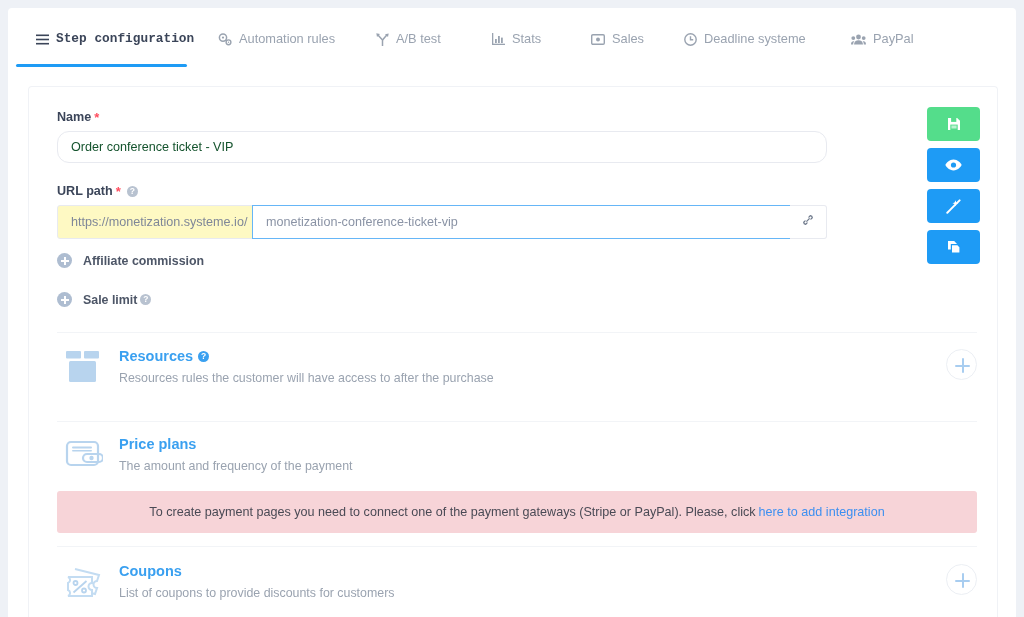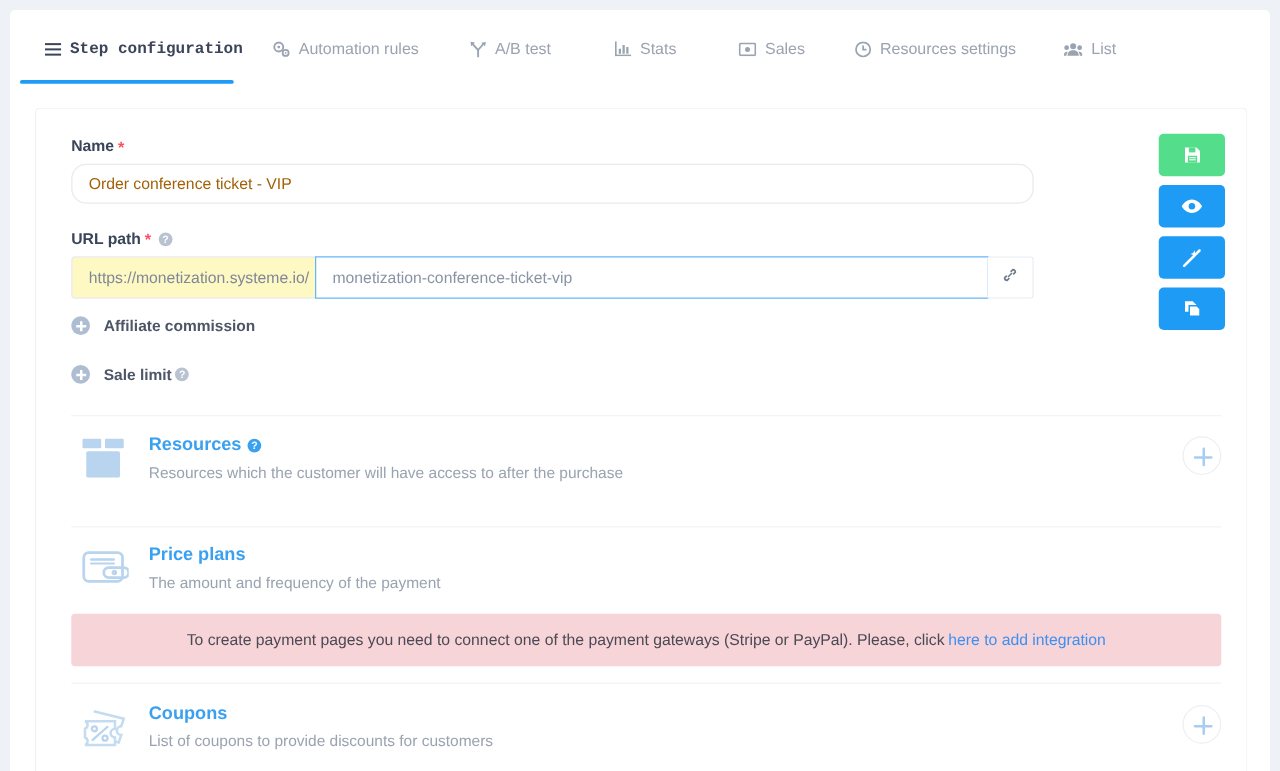--- a/index.html
+++ b/index.html
@@ -121,21 +121,21 @@
     font-family: "Liberation Sans", sans-serif;
   }
 
   .text-input {
     position: absolute;
     border: 1px solid #e8eaf0;
     border-radius: 12px;
     background: #ffffff;
     font-family: "Liberation Sans", sans-serif;
     font-size: 12.6px;
-    color: #a16207;
+    color: #14532d;
     padding: 0 13px;
     outline: none;
   }
 
   #name-input {
     left: 28px; top: 44px;
     width: 770px; height: 32px;
   }
 
   .url-row {
@@ -394,35 +394,35 @@
       <span class="tlabel">Sales</span>
     </div>
 
     <div class="tab" id="tab-deadline">
       <span>
         <svg width="13" height="13" viewBox="0 0 13 13">
           <circle cx="6.5" cy="6.5" r="5.7" fill="none" stroke="#9aa3b0" stroke-width="1.4"></circle>
           <path d="M6.5 3.3 L6.5 6.7 L9.2 6.7" fill="none" stroke="#9aa3b0" stroke-width="1.4"></path>
         </svg>
       </span>
-      <span class="tlabel">Resources settings</span>
+      <span class="tlabel">Deadline systeme</span>
     </div>
 
     <div class="tab" id="tab-leads">
       <span>
         <svg width="15" height="11" viewBox="0 0 15 11">
           <circle cx="7.5" cy="3" r="2.4" fill="#9aa3b0"></circle>
           <path d="M3 10.5 C3 7.6 5 6.2 7.5 6.2 C10 6.2 12 7.6 12 10.5 Z" fill="#9aa3b0"></path>
           <circle cx="2.3" cy="4.1" r="1.9" fill="#9aa3b0"></circle>
           <circle cx="12.7" cy="4.1" r="1.9" fill="#9aa3b0"></circle>
           <path d="M0 10.5 C0 8.3 1 7.3 2.6 7.3 L3.4 7.3 C2.4 8.2 2.2 9.3 2.2 10.5 Z" fill="#9aa3b0"></path>
           <path d="M15 10.5 C15 8.3 14 7.3 12.4 7.3 L11.6 7.3 C12.6 8.2 12.8 9.3 12.8 10.5 Z" fill="#9aa3b0"></path>
         </svg>
       </span>
-      <span class="tlabel">List</span>
+      <span class="tlabel">PayPal</span>
     </div>
   </div>
 
   <div class="card">
 
     <div class="field-label name-label">
       <span>Name</span>
       <span class="req">*</span>
     </div>
     <input class="text-input" id="name-input" type="text" value="Order conference ticket - VIP" style="">
@@ -468,21 +468,21 @@
           <rect x="1" y="1" width="15" height="7.5" rx="1" fill="#b8d4ee"></rect>
           <rect x="19" y="1" width="15" height="7.5" rx="1" fill="#b8d4ee"></rect>
           <rect x="4" y="11" width="27" height="21" rx="1.5" fill="#b8d4ee"></rect>
         </svg>
       </div>
       <div class="sec-body">
         <div class="sec-title">
           <span>Resources</span>
           <span class="help-icon">?</span>
         </div>
-        <div class="sec-desc">Resources which the customer will have access to after the purchase</div>
+        <div class="sec-desc">Resources rules the customer will have access to after the purchase</div>
       </div>
       <div class="plus-circle-lg"></div>
     </div>
 
     <div class="divider" id="div-2"></div>
 
     <div class="section" id="sec-priceplans">
       <div class="sec-icon">
         <svg width="38" height="32" viewBox="0 0 38 32">
           <rect x="2" y="4" width="31" height="23" rx="4" fill="none" stroke="#b8d4ee" stroke-width="2.2"></rect>

